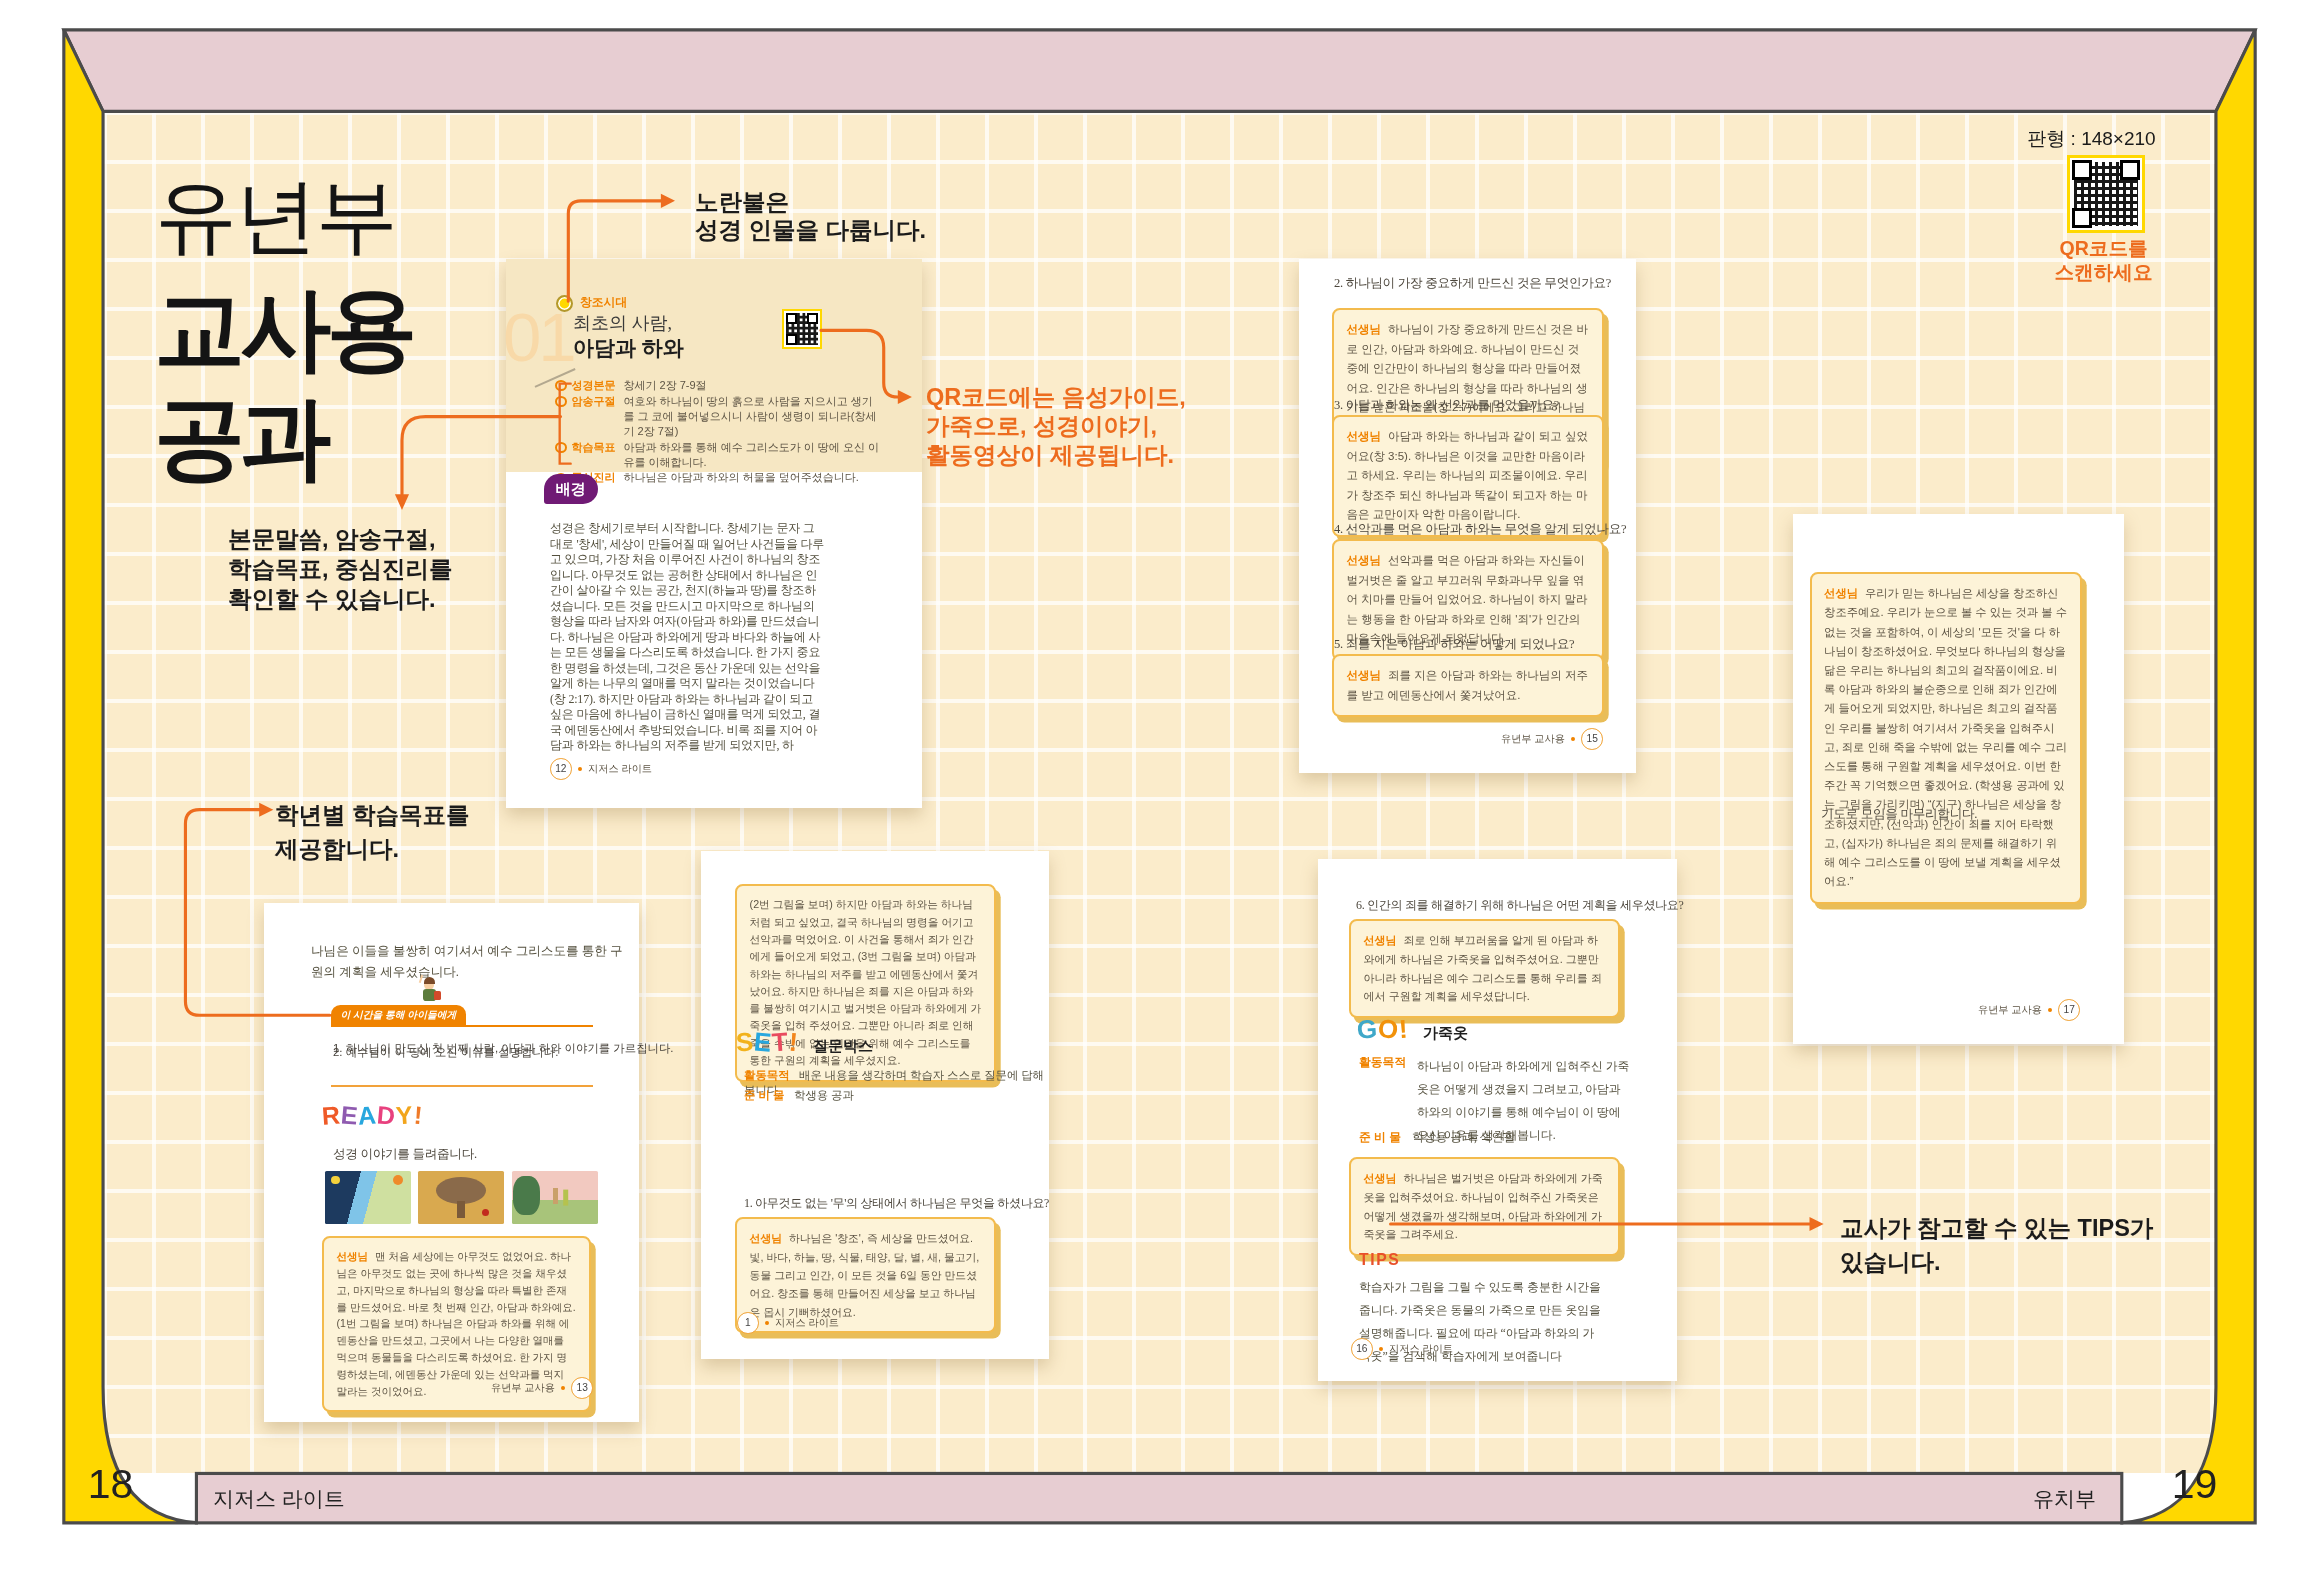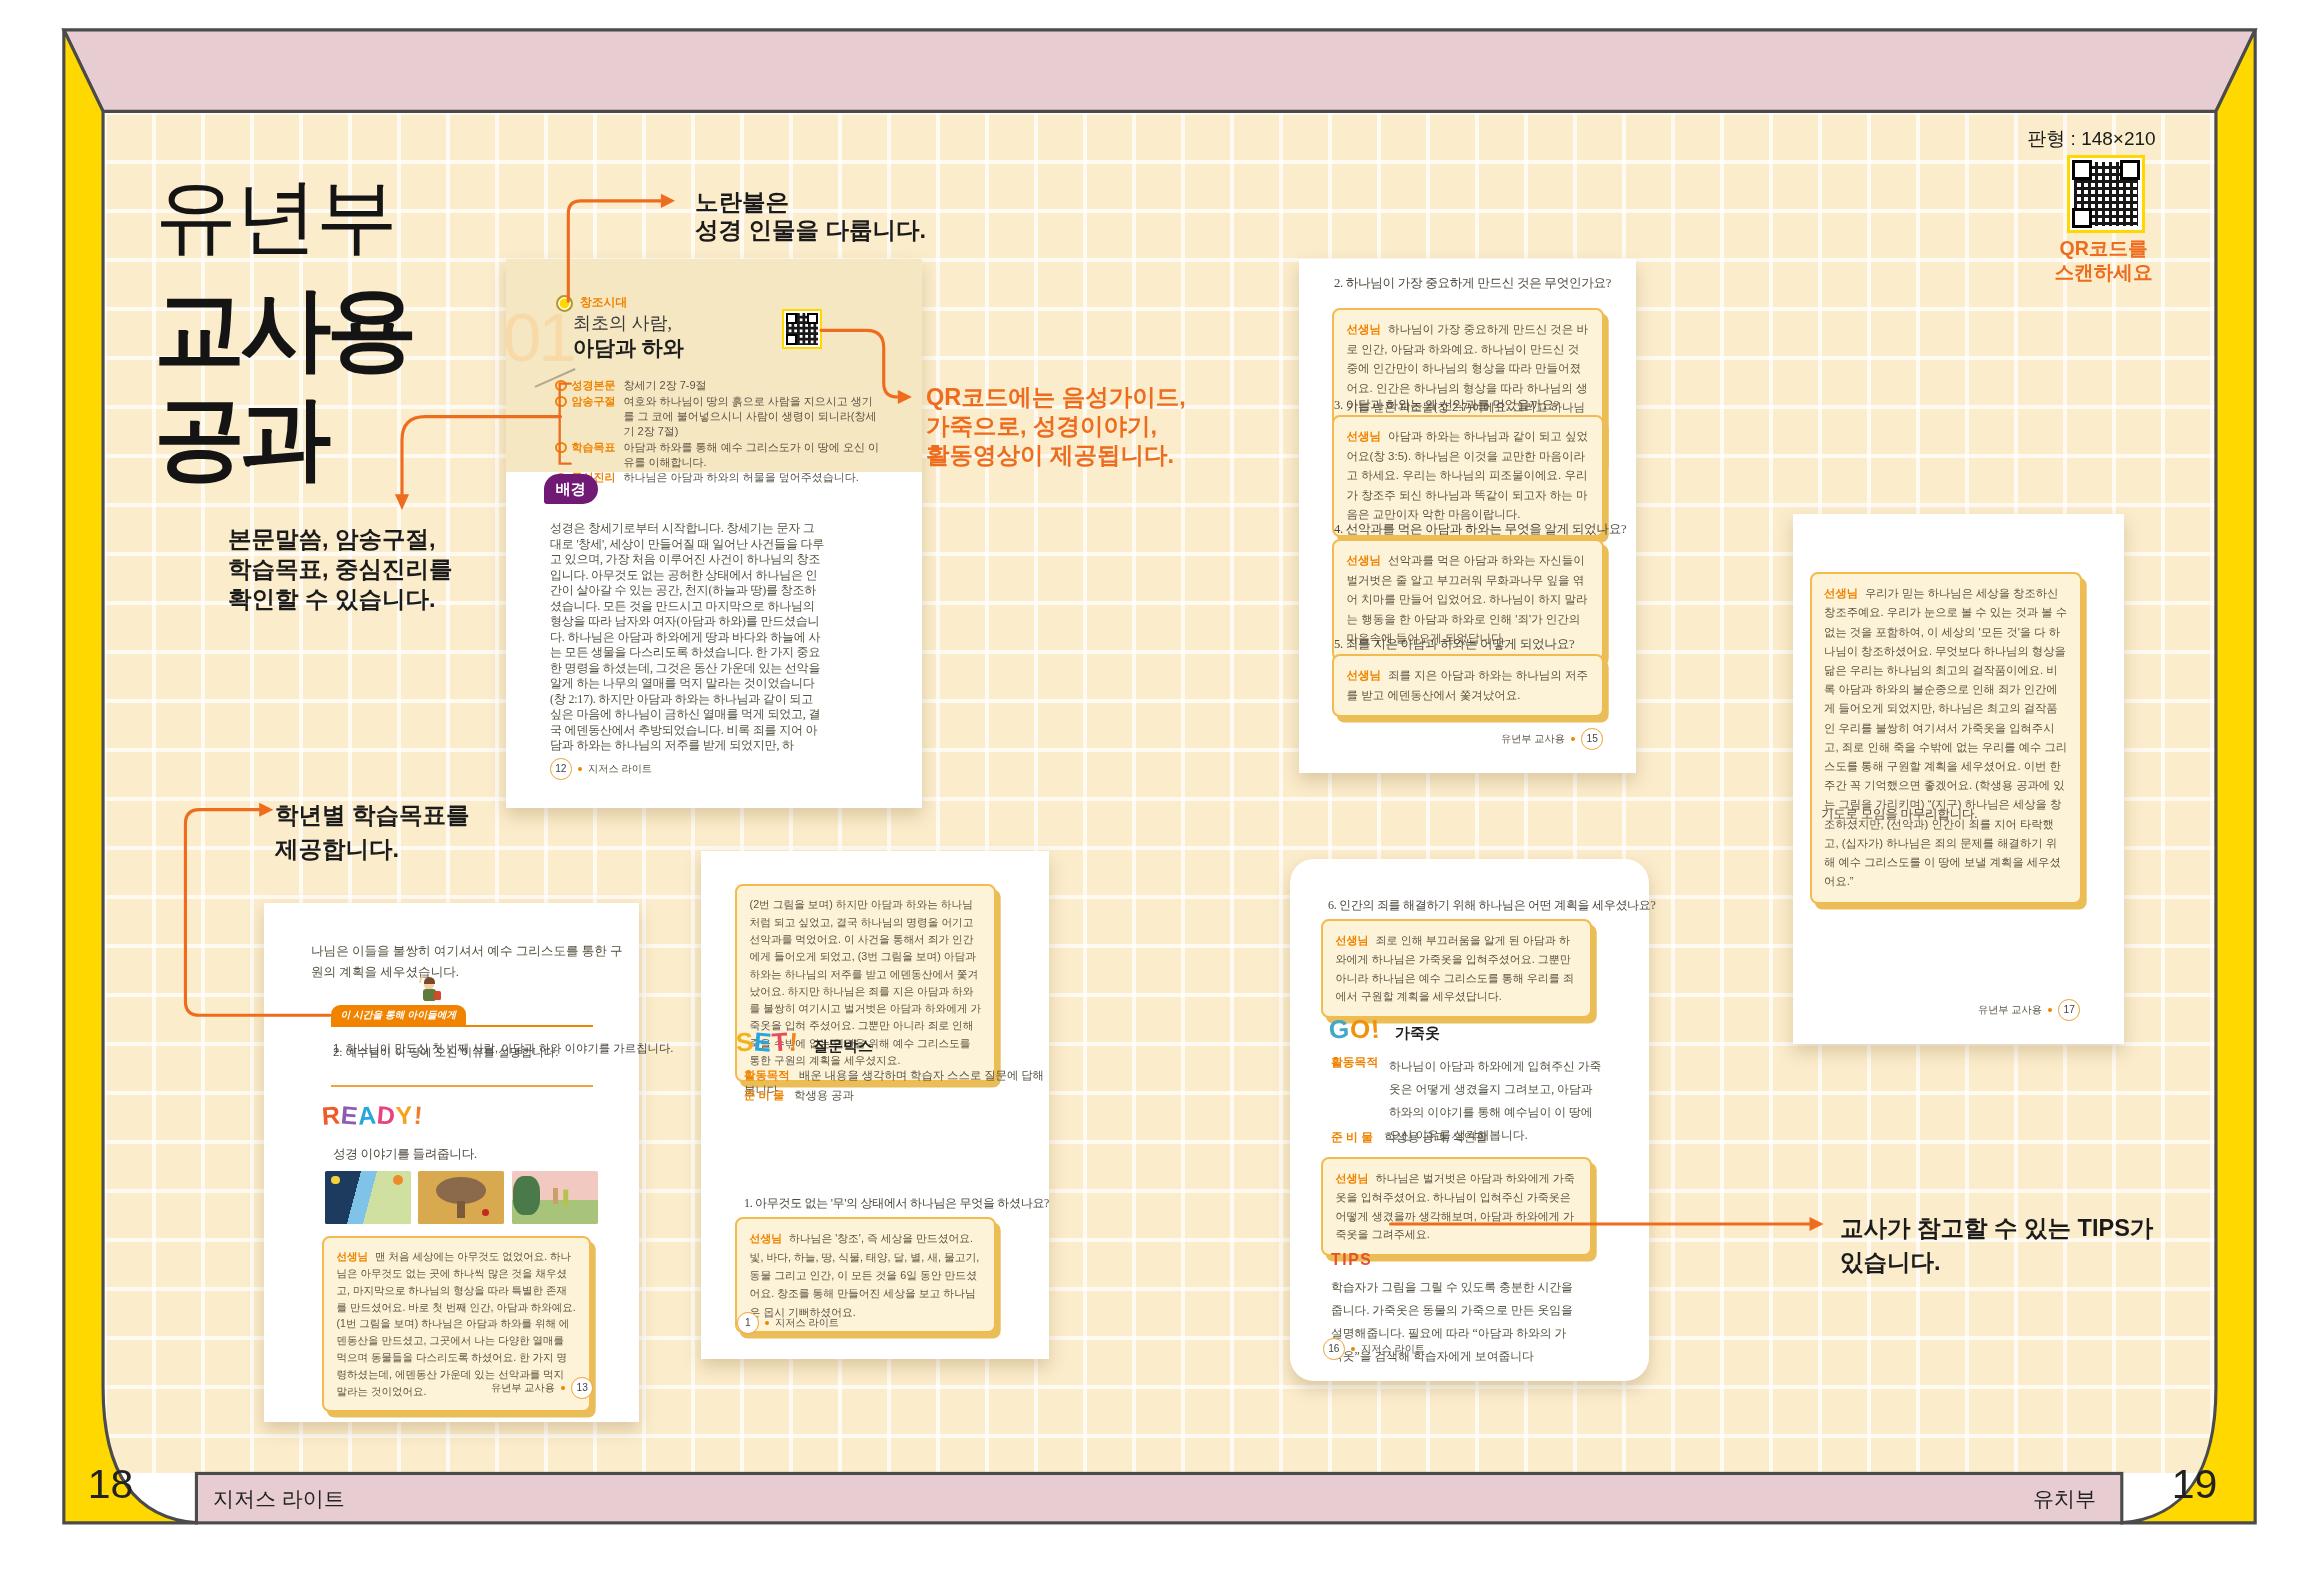--- a/index.html
+++ b/index.html
@@ -49,21 +49,21 @@
   .bar-text{position:absolute;z-index:30;font-size:21px;color:#222;top:1485px;}
   .bt-left{left:213px;} .bt-right{left:1922px;width:174px;text-align:right;}
 
   
   .page{position:absolute;background:#fff;box-shadow:0 7.8px 15.7px rgba(130,95,40,.25);z-index:10;}
   .pg-a{left:506px;top:259px;width:416px;height:549px;}
   .pg-b{left:1299px;top:259px;width:337px;height:514px;}
   .pg-c{left:1793px;top:514px;width:331px;height:530px;}
   .pg-d{left:264px;top:903px;width:375px;height:519px;}
   .pg-e{left:701px;top:851px;width:348px;height:508px;}
-  .pg-f{left:1290px;top:859px;width:359px;height:522px;border-radius:24px;}
+  .pg-f{left:1318px;top:859px;width:359px;height:522px;}
   .abs{position:absolute;}
 
   .serif{font-family:"Liberation Serif",serif;color:#54503e;}
   .q{font-family:"Liberation Serif",serif;color:#4c463c;font-size:12.6px;letter-spacing:-0.3px;white-space:nowrap;}
   .tbox{background:#fdf3d8;border:2.4px solid #f3bb4d;border-radius:7.8px;box-shadow:4.7px 5.5px 0 #e9bd58;
         padding:10.2px 12.6px;font-size:11.5px;line-height:1.7;color:#5c5343;}
   .tlabel{color:#f08300;font-weight:bold;margin-right:7px;}
   .olabel{color:#f08300;font-weight:bold;}
 
   

